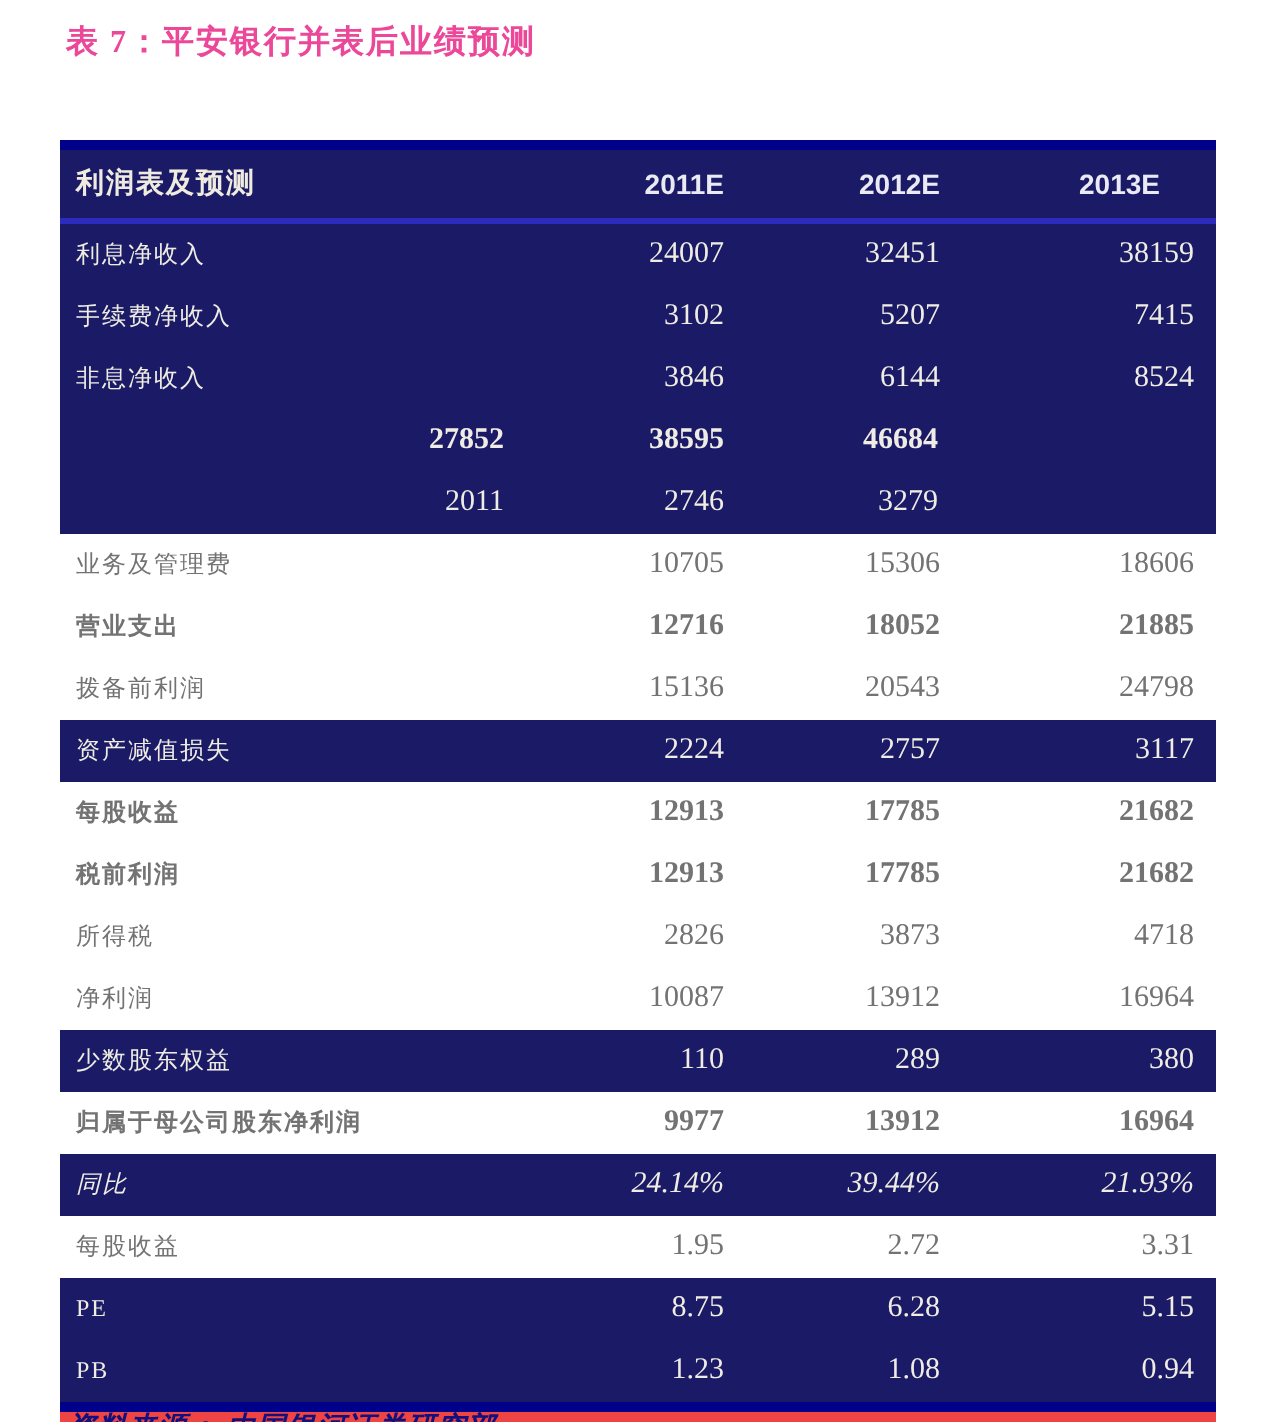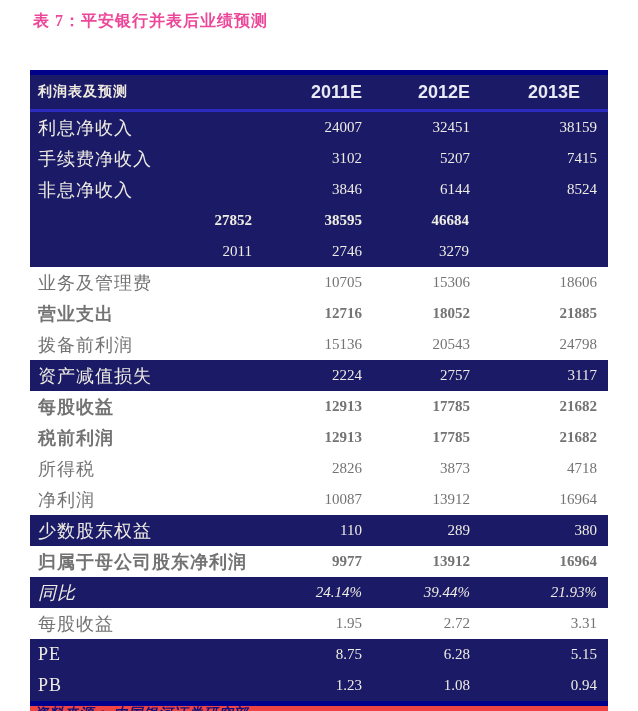--- a/index.html
+++ b/index.html
@@ -56,21 +56,21 @@
   }
   .header-label {
     padding-left: 8px;
     font-size: 14px;
     font-weight: bold;
     color: #efebdf;
     letter-spacing: 1px;
   }
   .header-year {
     font-family: "Liberation Sans", sans-serif;
-    font-size: 18px;
+    font-size: 14px;
     font-weight: bold;
     color: #eaeaf4;
     text-align: right;
     padding-right: 10px;
   }
   .header-year:last-child { padding-right: 28px; }
   .row {
     height: 31px;
   }
   .row.dark {
@@ -78,21 +78,21 @@
     color: #efece3;
   }
   .row.light {
     background: #ffffff;
     color: #737373;
   }
   .row.bold { font-weight: bold; }
   .row.italic { font-style: italic; }
   .cell.label {
     padding-left: 8px;
-    font-size: 18px;
+    font-size: 12px;
     letter-spacing: 1px;
     white-space: nowrap;
   }
   .cell.num {
     font-size: 15px;
     text-align: right;
     padding-right: 10px;
   }
   .cell.num:last-child { padding-right: 11px; }
   .source-band {

